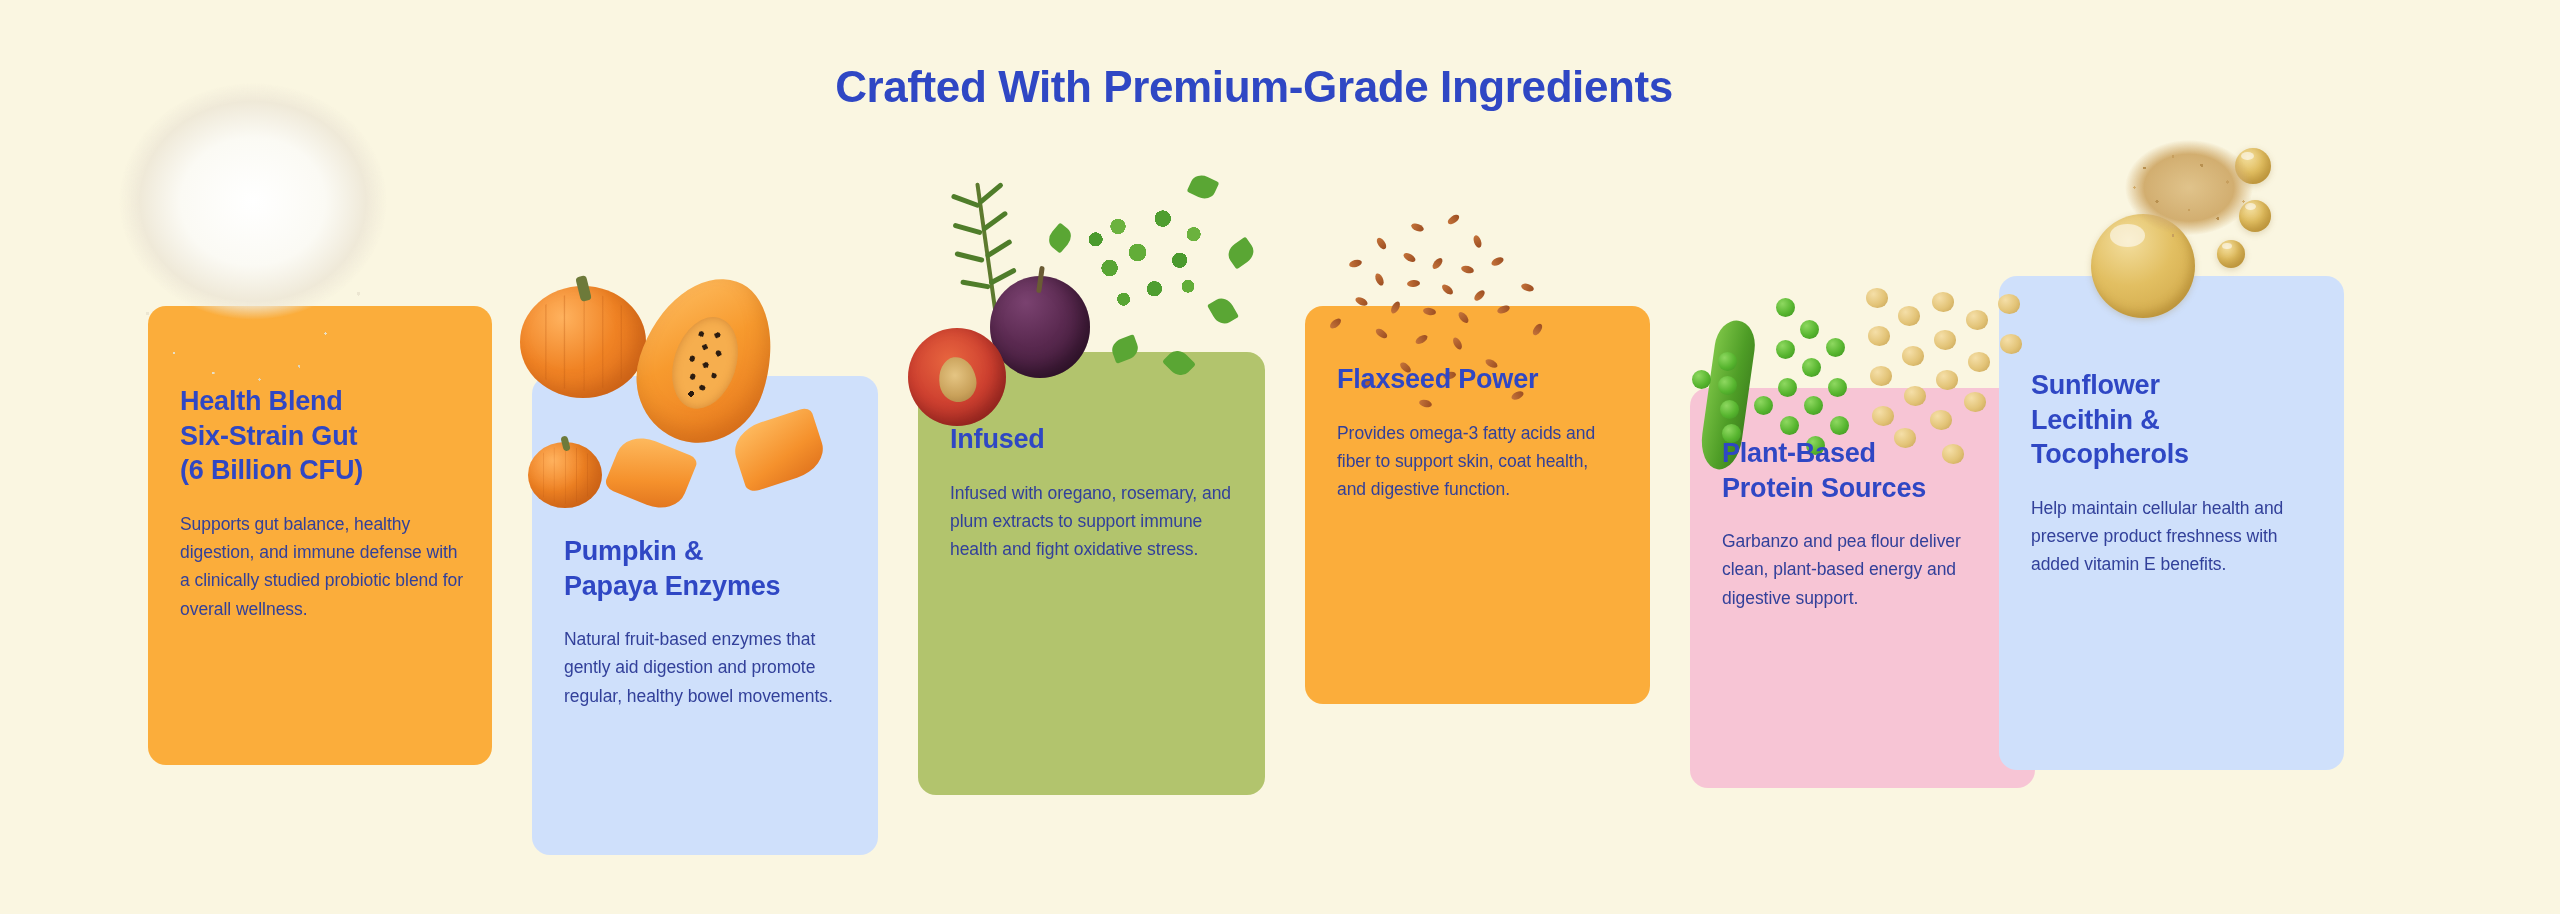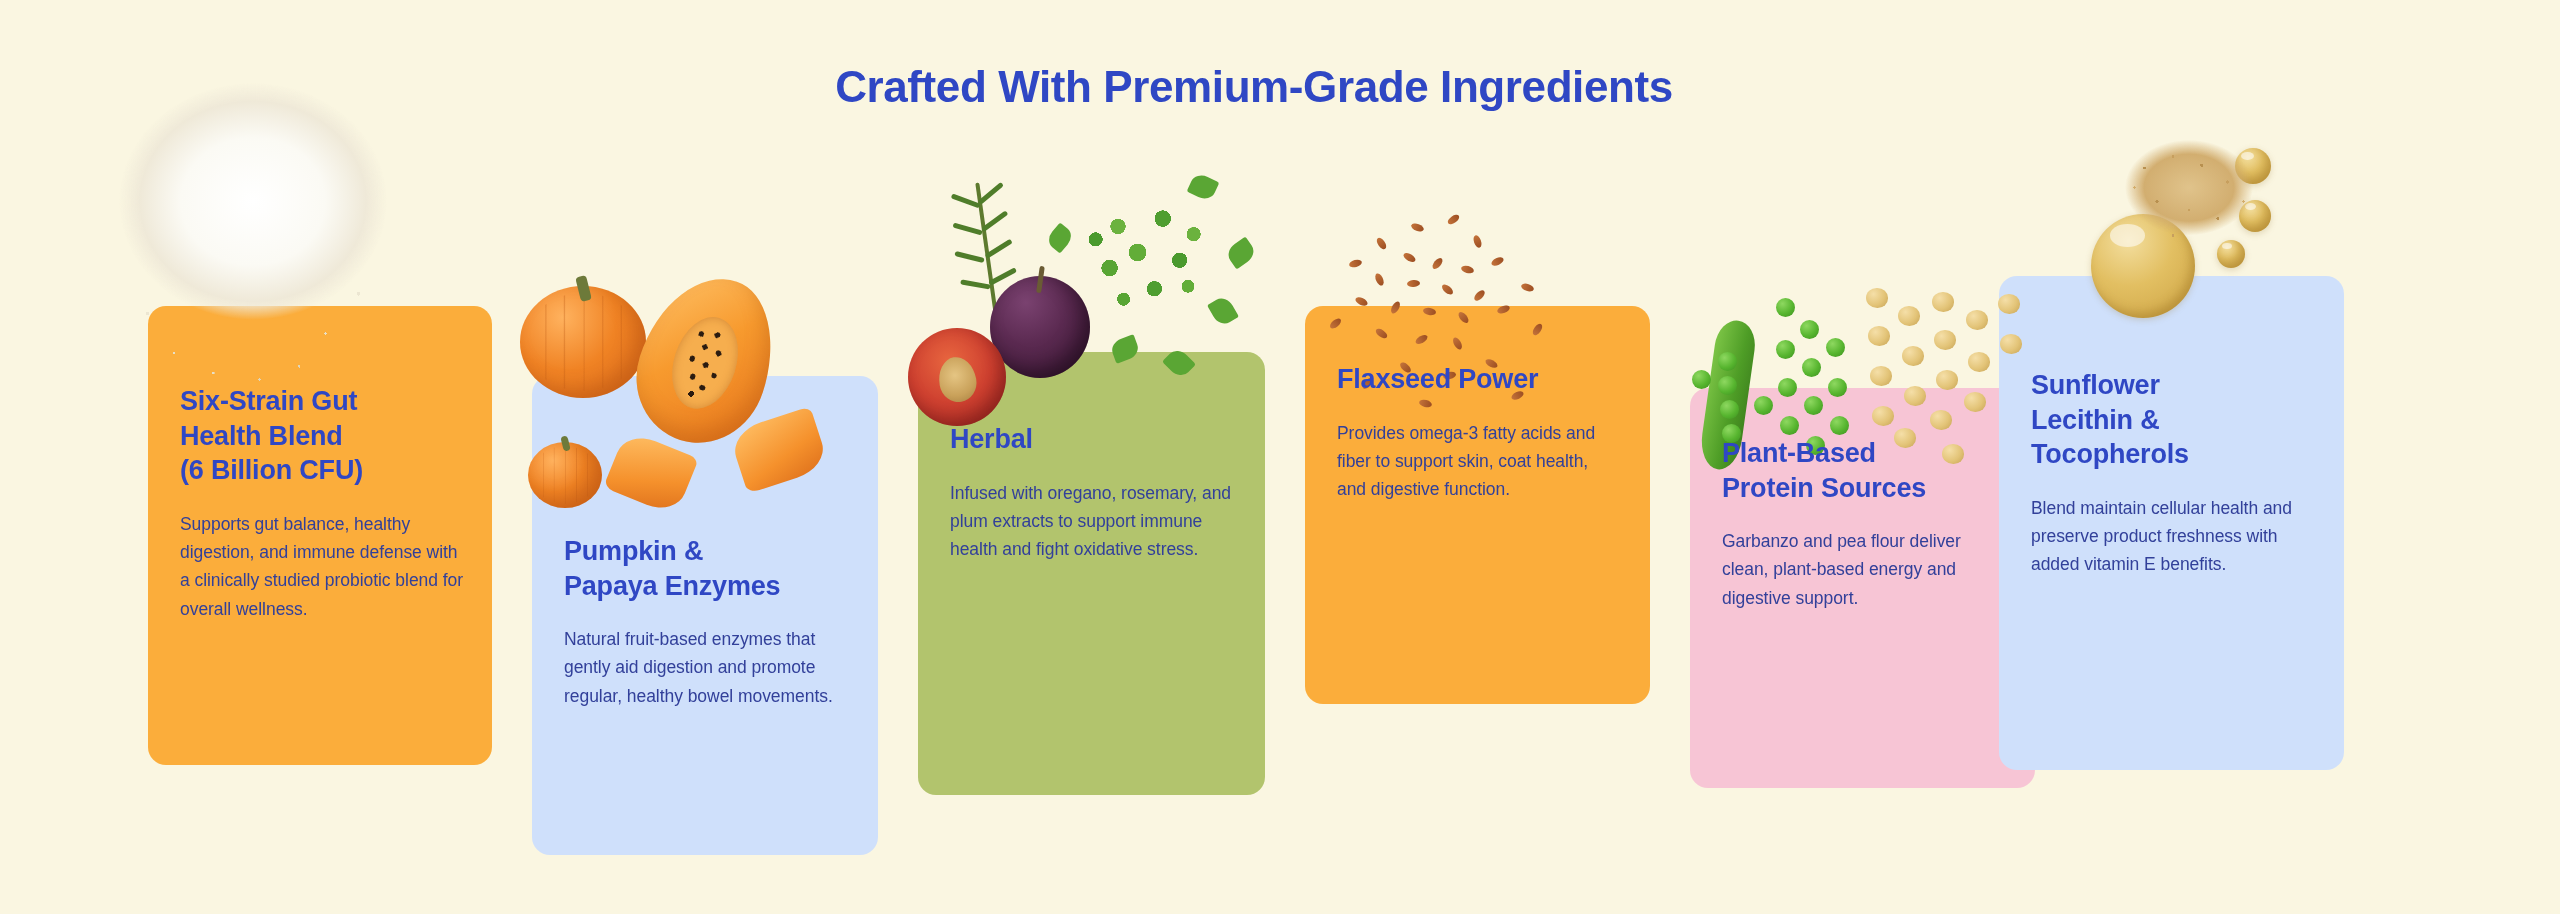--- a/index.html
+++ b/index.html
@@ -265,22 +265,22 @@
 
   <h1 class="page-title">Crafted With Premium-Grade Ingredients</h1>
 
   <div class="card" style="left:148px; top:306px; width:344px; height:459px;">
     <div class="card-inner" style="background:#fbad3b;"></div>
     <div class="art powder" style="left:-60px; top:-230px; width:330px; height:330px;">
       <div class="powder-specks"></div>
     </div>
     <div class="card-text" style="top:78px;">
       <div class="card-title">
+        <div>Health Blend</div>
         <div>Six-Strain Gut</div>
-        <div>Health Blend</div>
         <div>(6 Billion CFU)</div>
       </div>
       <div class="card-body">Supports gut balance, healthy digestion, and immune defense with a clinically studied probiotic blend for overall wellness.</div>
     </div>
   </div>
 
   <div class="card" style="left:532px; top:376px; width:346px; height:479px;">
     <div class="card-inner" style="background:#cfe0fb;"></div>
 
     <div class="art" style="left:-48px; top:-110px; width:400px; height:330px;">
@@ -334,21 +334,21 @@
       <div class="art leaf" style="left:150px; top:56px;  width:24px; height:20px; transform:rotate(-50deg);"></div>
 
       <div class="art plum-whole" style="left:92px; top:104px; width:100px; height:102px;"></div>
       <div class="art plum-half" style="left:10px; top:156px; width:98px; height:98px;">
         <div class="plum-pit"></div>
       </div>
     </div>
 
     <div class="card-text" style="top:70px;">
       <div class="card-title">
-        <div>Herbal</div>
+        <div>Infused</div>
       </div>
       <div class="card-body">Infused with oregano, rosemary, and plum extracts to support immune health and fight oxidative stress.</div>
     </div>
   </div>
 
   <div class="card" style="left:1305px; top:306px; width:345px; height:398px;">
     <div class="card-inner" style="background:#fbad3b;"></div>
 
     <div class="art" style="left:10px; top:-92px; width:280px; height:220px;">
       <div class="seed" style="left:96px;  top:10px;  transform:rotate(20deg);"></div>
@@ -456,17 +456,17 @@
       <div class="oil-drop" style="left:200px; top:74px; width:32px; height:32px;"></div>
       <div class="oil-drop" style="left:178px; top:114px; width:28px; height:28px;"></div>
     </div>
 
     <div class="card-text" style="top:92px;">
       <div class="card-title">
         <div>Sunflower</div>
         <div>Lecithin &amp;</div>
         <div>Tocopherols</div>
       </div>
-      <div class="card-body">Blend maintain cellular health and preserve product freshness with added vitamin E benefits.</div>
+      <div class="card-body">Help maintain cellular health and preserve product freshness with added vitamin E benefits.</div>
     </div>
   </div>
 
 </div>
 
 </body></html>

